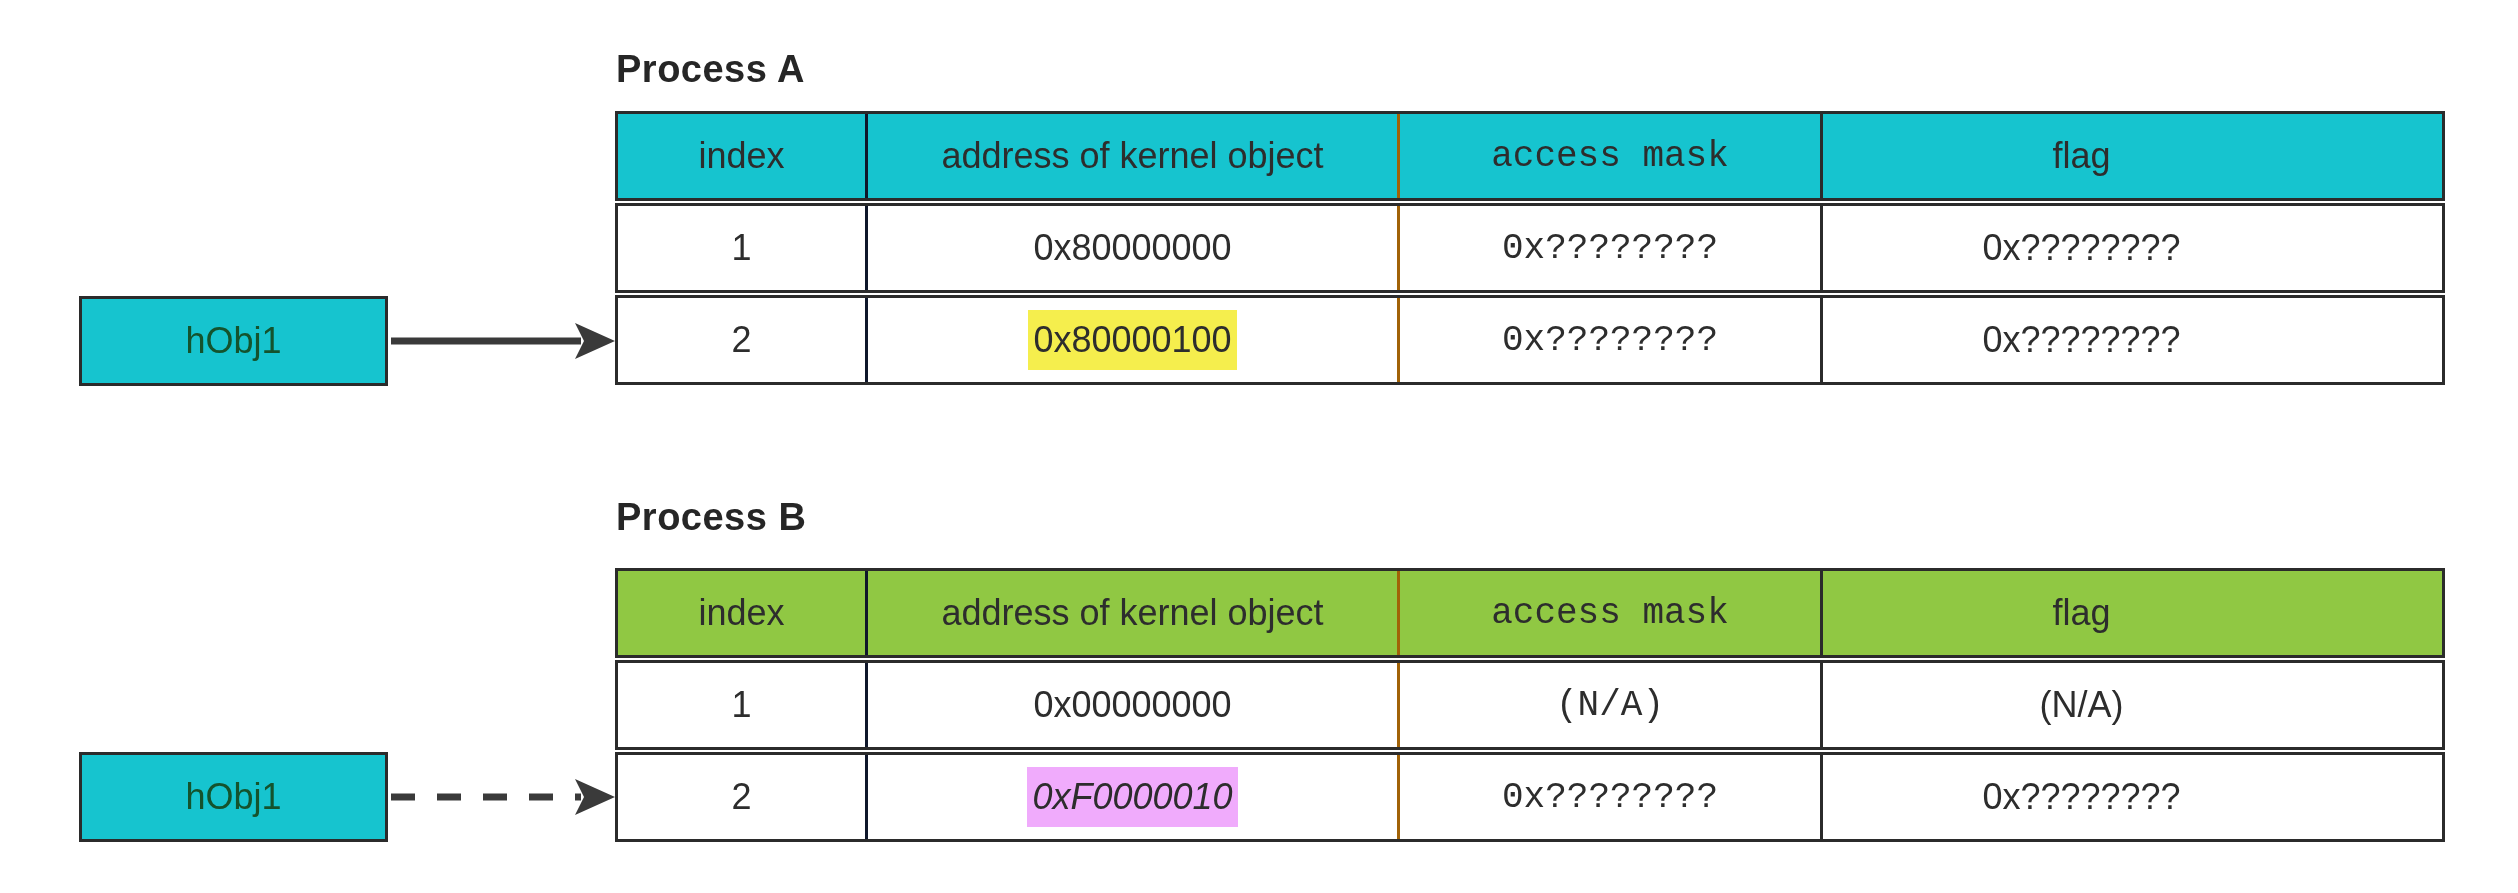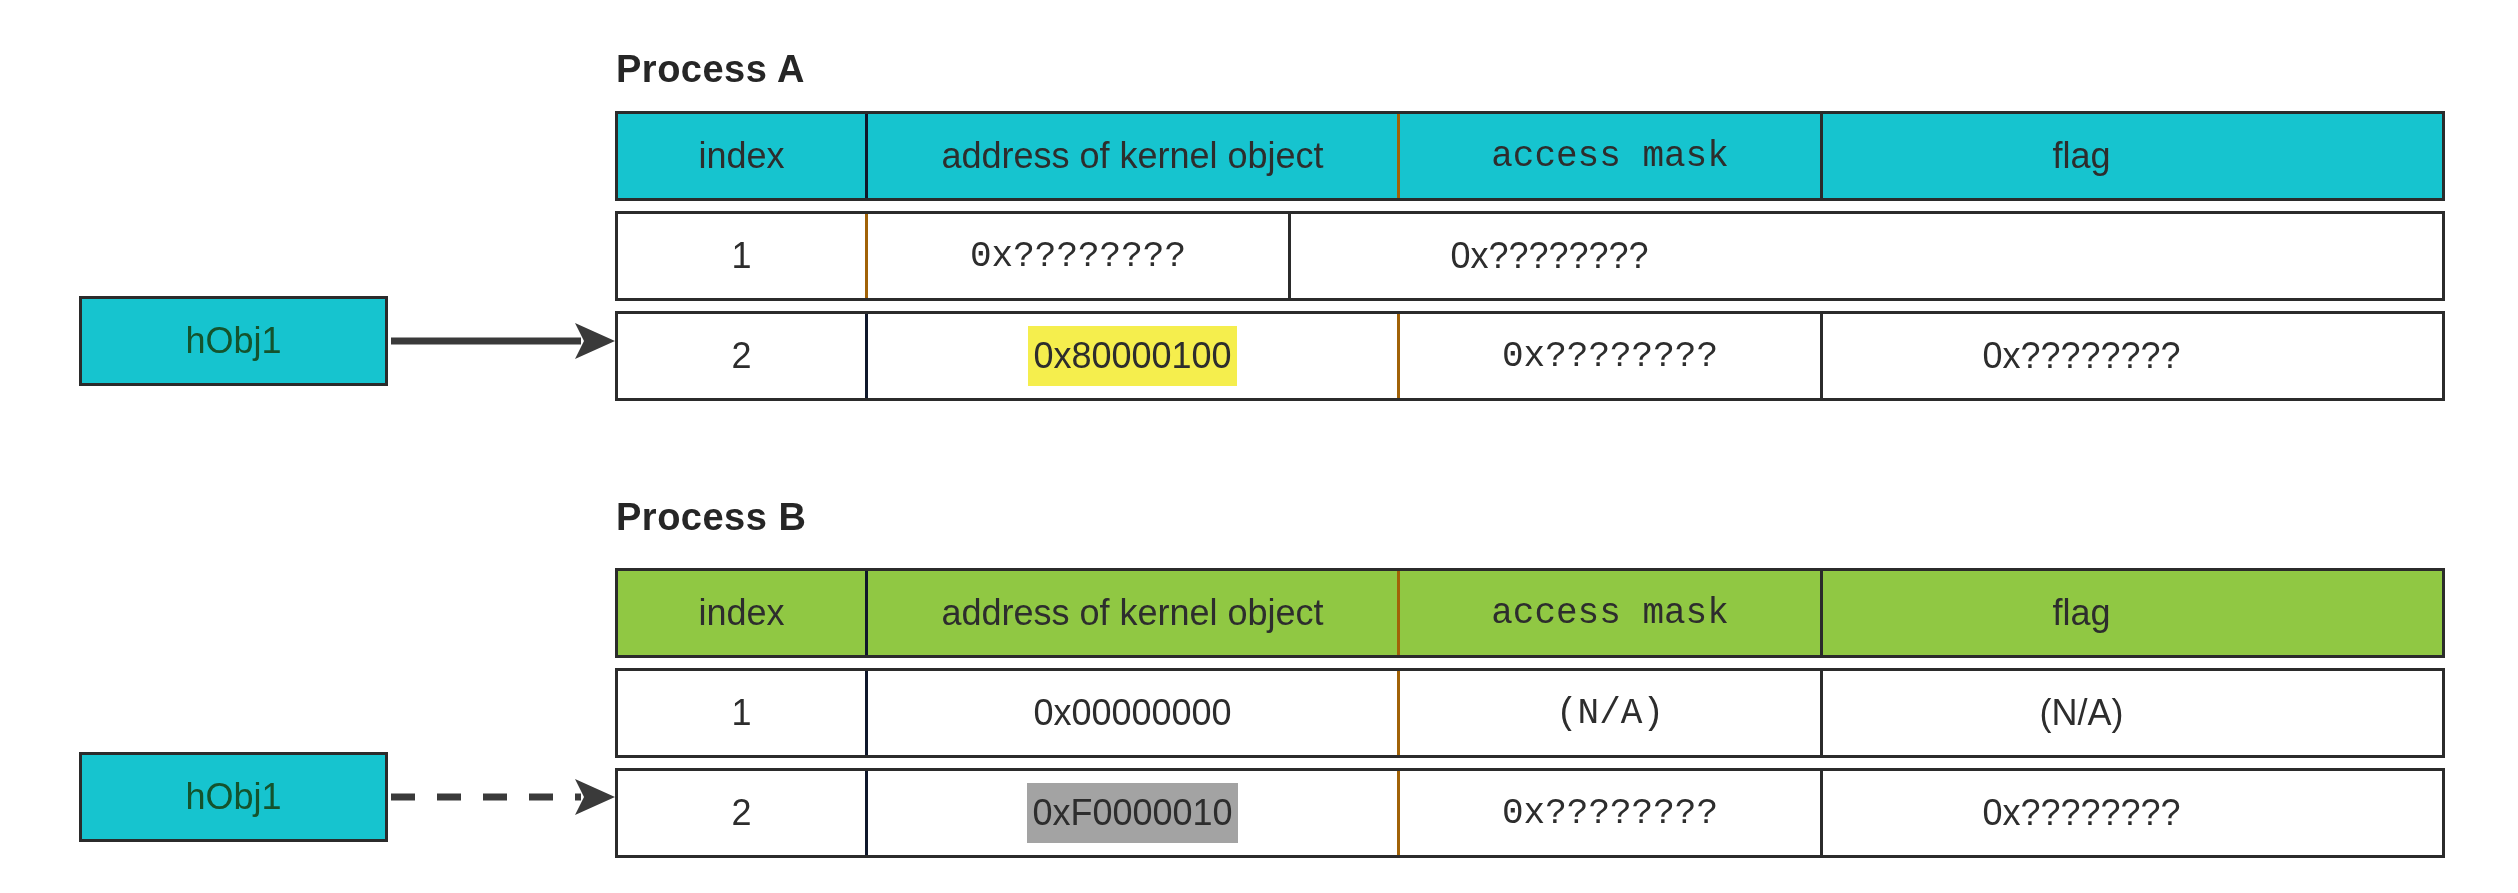--- a/index.html
+++ b/index.html
@@ -32,21 +32,21 @@
   }
   .htable.a { top: 111px; }
   .htable.b { top: 568px; }
 
   .t-row {
     display: flex;
     box-sizing: border-box;
     height: 90px;
     border: 3px solid #2b2b2b;
     background: #ffffff;
-    margin-bottom: 10px;
+    margin-bottom: 2px;
   }
   .t-row:last-child { margin-bottom: 0; }
   .t-row.header.a-head { background: #16c4cf; }
   .t-row.header.b-head { background: #90c843; }
 
   .t-cell {
     box-sizing: border-box;
     display: flex;
     align-items: center;
     justify-content: center;
@@ -58,21 +58,21 @@
   .c2 { width: 532px; border-left: 3px solid #0f172a; }
   .c3 { width: 423px; border-left: 3px solid #a16207; font-family: Liberation Mono, monospace; }
   .c4 { width: 520px; border-left: 3px solid #2b2b2b; }
 
   .hl {
     display: inline-block;
     padding: 12px 5px;
     line-height: 1;
   }
   .hl-yellow { background: #f5ee4d; }
-  .hl-red    { background: #a3a3a3; }
+  .hl-red    { background: #f0abfc; font-style: italic; }
 
   .handle-box {
     position: absolute;
     left: 79px;
     width: 309px;
     height: 90px;
     box-sizing: border-box;
     border: 3px solid #2b2b2b;
     background: #16c4cf;
     display: flex;
@@ -97,20 +97,21 @@
 
   <div class="htable a">
     <div class="t-row header a-head">
       <div class="t-cell c1">index</div>
       <div class="t-cell c2">address of kernel object</div>
       <div class="t-cell c3">access mask</div>
       <div class="t-cell c4">flag</div>
     </div>
     <div class="t-row">
       <div class="t-cell c1">1</div>
+      <div class="t-cell c2">0x80000000</div>
       <div class="t-cell c3">0x????????</div>
       <div class="t-cell c4">0x????????</div>
     </div>
     <div class="t-row">
       <div class="t-cell c1">2</div>
       <div class="t-cell c2">
         <span class="hl hl-yellow">0x80000100</span>
       </div>
       <div class="t-cell c3">0x????????</div>
       <div class="t-cell c4">0x????????</div>

